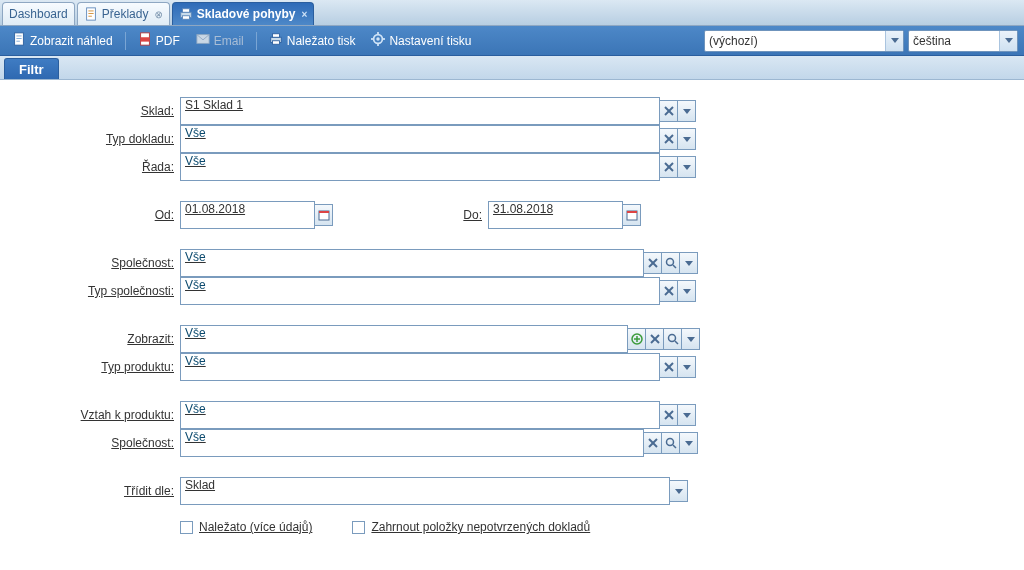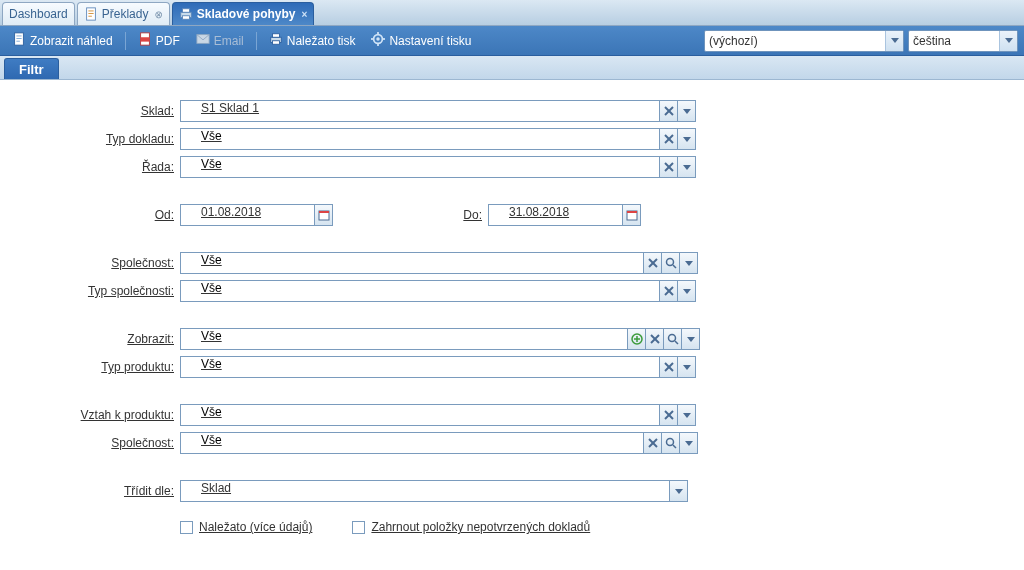--- a/index.html
+++ b/index.html
@@ -128,28 +128,28 @@
     width:170px;
     text-align:right;
     padding-right:6px;
     color:#333;
   }
   .field {
     position:relative;
     display:flex; align-items:center;
   }
   .text-input {
-    height:22px;
+    height:28px;
     border:1px solid #7a9bbd;
     background:#fff;
-    padding:0 20px;
+    padding:0 4px;
     font-size:12px;
     color:#333;
   }
-  .text-input.placeholder { color:#000000; }
+  .text-input.placeholder { color:#0c4a6e; }
   .text-input.wide { width:480px; }
   .text-input.mid { width:464px; }
   .text-input.midm { width:448px; }
   .text-input.date { width:135px; }
   .text-input.sort { width:490px; }
   .btn-cell {
     width:18px; height:22px;
     border:1px solid #7a9bbd; border-left:none;
     background: linear-gradient(#f4f8fc,#d6e4f0);
     display:flex; align-items:center; justify-content:center;

